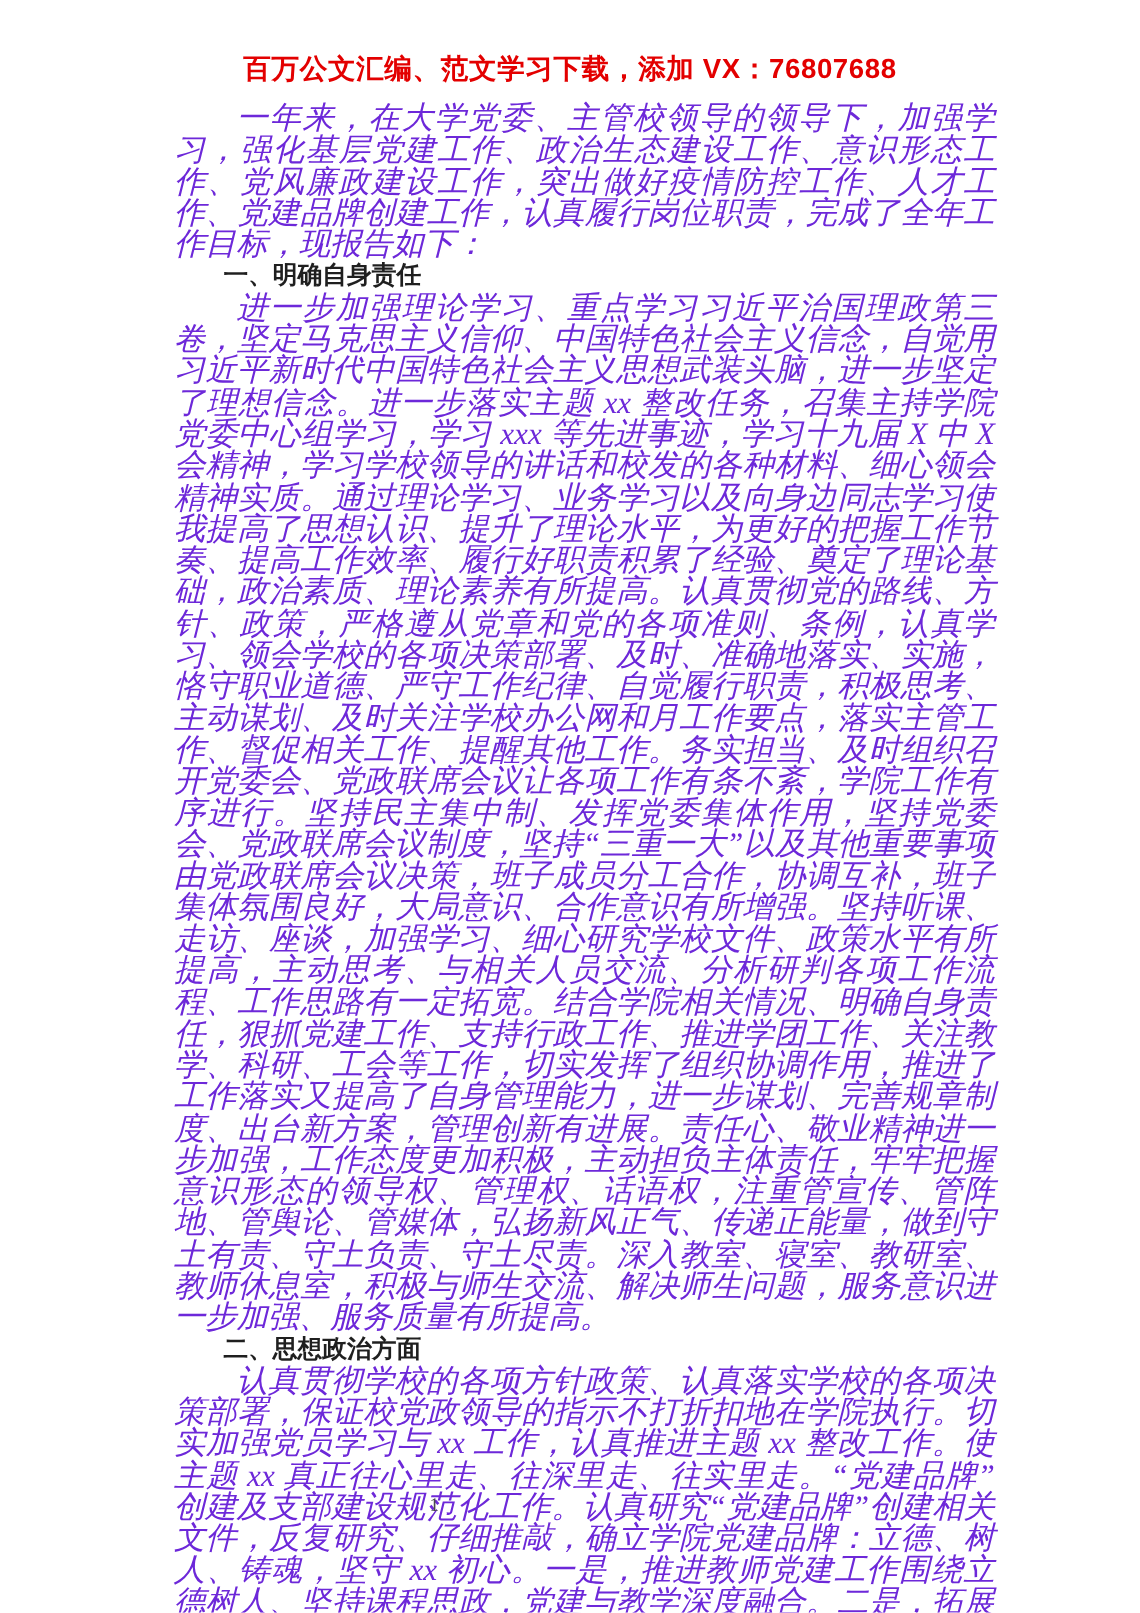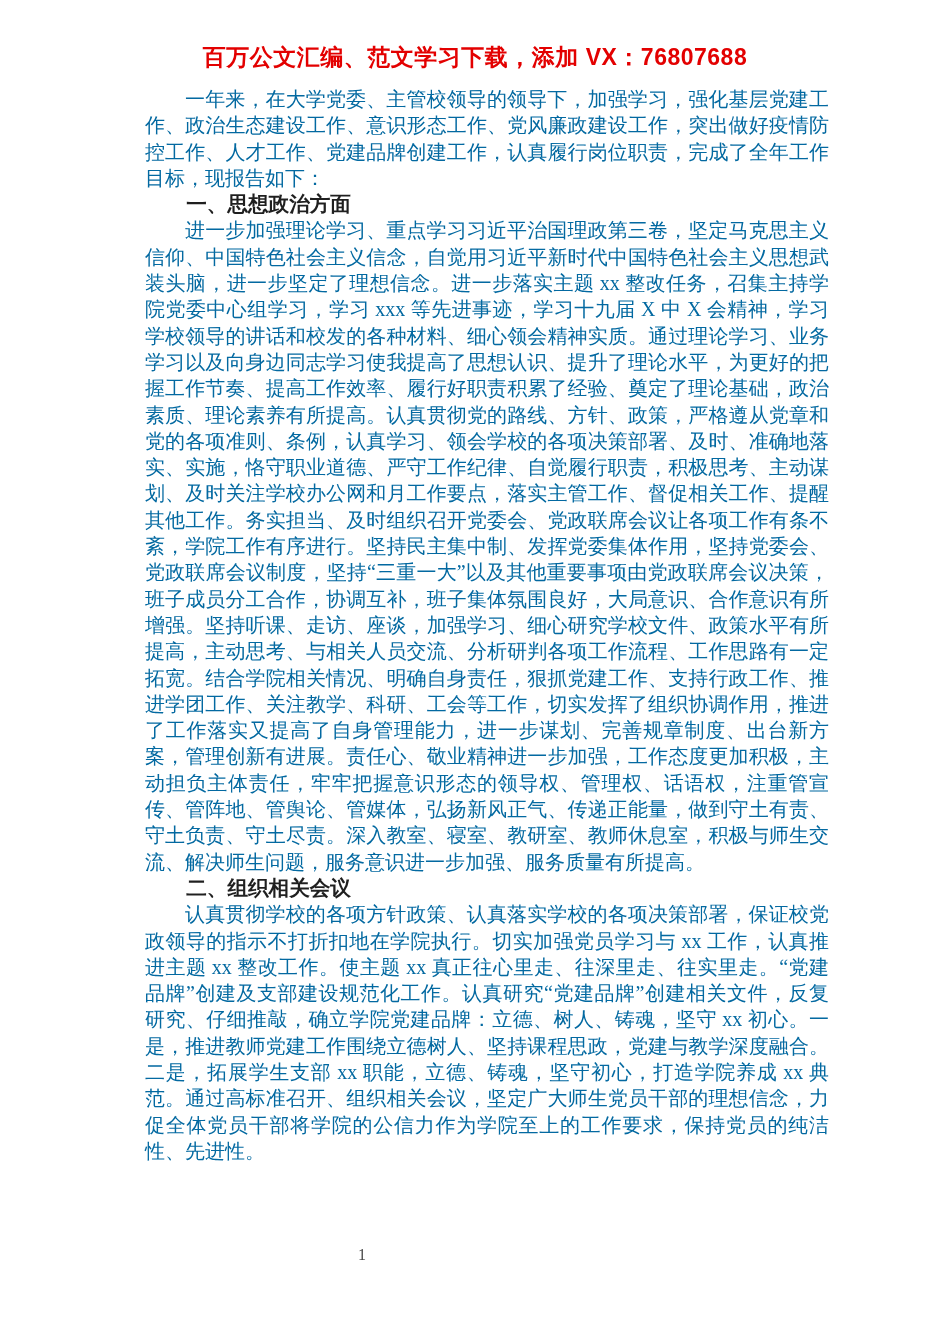--- a/index.html
+++ b/index.html
@@ -31,23 +31,24 @@
     top: 86px;
     left: 145px;
     width: 684px;
     text-align: justify;
     text-justify: inter-ideograph;
   }
   .content p {
     margin: 0;
     text-indent: 2em;
     font-family: "Liberation Serif", "DejaVu Serif", serif;
-    font-size: 20px;
+    font-size: 26px;
     line-height: 26.3px;
-    color: #0369a1;
+    color: #6d28d9;
+    font-style: italic;
   }
   .content h3 {
     margin: 0;
     text-indent: 2em;
     font-family: "Liberation Sans", "DejaVu Sans", sans-serif;
     font-weight: 700;
     font-size: 20.6px;
     line-height: 26.3px;
     color: #1f1f1f;
   }
@@ -64,21 +65,21 @@
 </style>
 </head>
 <body>
 
 <div class="page">
 
   <div class="red-header" style="color: rgb(227, 0, 0);">百万公文汇编、范文学习下载，添加 VX：76807688</div>
 
   <div class="content">
       <p>一年来，在大学党委、主管校领导的领导下，加强学习，强化基层党建工作、政治生态建设工作、意识形态工作、党风廉政建设工作，突出做好疫情防控工作、人才工作、党建品牌创建工作，认真履行岗位职责，完成了全年工作目标，现报告如下：</p>
-      <h3>一、思想政治方面</h3>
+      <h3>一、明确自身责任</h3>
       <p>进一步加强理论学习、重点学习习近平治国理政第三卷，坚定马克思主义信仰、中国特色社会主义信念，自觉用习近平新时代中国特色社会主义思想武装头脑，进一步坚定了理想信念。进一步落实主题 xx 整改任务，召集主持学院党委中心组学习，学习 xxx 等先进事迹，学习十九届 X 中 X 会精神，学习学校领导的讲话和校发的各种材料、细心领会精神实质。通过理论学习、业务学习以及向身边同志学习使我提高了思想认识、提升了理论水平，为更好的把握工作节奏、提高工作效率、履行好职责积累了经验、奠定了理论基础，政治素质、理论素养有所提高。认真贯彻党的路线、方针、政策，严格遵从党章和党的各项准则、条例，认真学习、领会学校的各项决策部署、及时、准确地落实、实施，恪守职业道德、严守工作纪律、自觉履行职责，积极思考、主动谋划、及时关注学校办公网和月工作要点，落实主管工作、督促相关工作、提醒其他工作。务实担当、及时组织召开党委会、党政联席会议让各项工作有条不紊，学院工作有序进行。坚持民主集中制、发挥党委集体作用，坚持党委会、党政联席会议制度，坚持“三重一大”以及其他重要事项由党政联席会议决策，班子成员分工合作，协调互补，班子集体氛围良好，大局意识、合作意识有所增强。坚持听课、走访、座谈，加强学习、细心研究学校文件、政策水平有所提高，主动思考、与相关人员交流、分析研判各项工作流程、工作思路有一定拓宽。结合学院相关情况、明确自身责任，狠抓党建工作、支持行政工作、推进学团工作、关注教学、科研、工会等工作，切实发挥了组织协调作用，推进了工作落实又提高了自身管理能力，进一步谋划、完善规章制度、出台新方案，管理创新有进展。责任心、敬业精神进一步加强，工作态度更加积极，主动担负主体责任，牢牢把握意识形态的领导权、管理权、话语权，注重管宣传、管阵地、管舆论、管媒体，弘扬新风正气、传递正能量，做到守土有责、守土负责、守土尽责。深入教室、寝室、教研室、教师休息室，积极与师生交流、解决师生问题，服务意识进一步加强、服务质量有所提高。</p>
-      <h3>二、组织相关会议</h3>
+      <h3>二、思想政治方面</h3>
       <p>认真贯彻学校的各项方针政策、认真落实学校的各项决策部署，保证校党政领导的指示不打折扣地在学院执行。切实加强党员学习与 xx 工作，认真推进主题 xx 整改工作。使主题 xx 真正往心里走、往深里走、往实里走。“党建品牌”创建及支部建设规范化工作。认真研究“党建品牌”创建相关文件，反复研究、仔细推敲，确立学院党建品牌：立德、树人、铸魂，坚守 xx 初心。一是，推进教师党建工作围绕立德树人、坚持课程思政，党建与教学深度融合。二是，拓展学生支部 xx 职能，立德、铸魂，坚守初心，打造学院养成 xx 典范。通过高标准召开、组织相关会议，坚定广大师生党员干部的理想信念，力促全体党员干部将学院的公信力作为学院至上的工作要求，保持党员的纯洁性、先进性。</p>
     </div>
 
   <div class="page-number">1</div>
 
 </div>
 
 </body></html>

